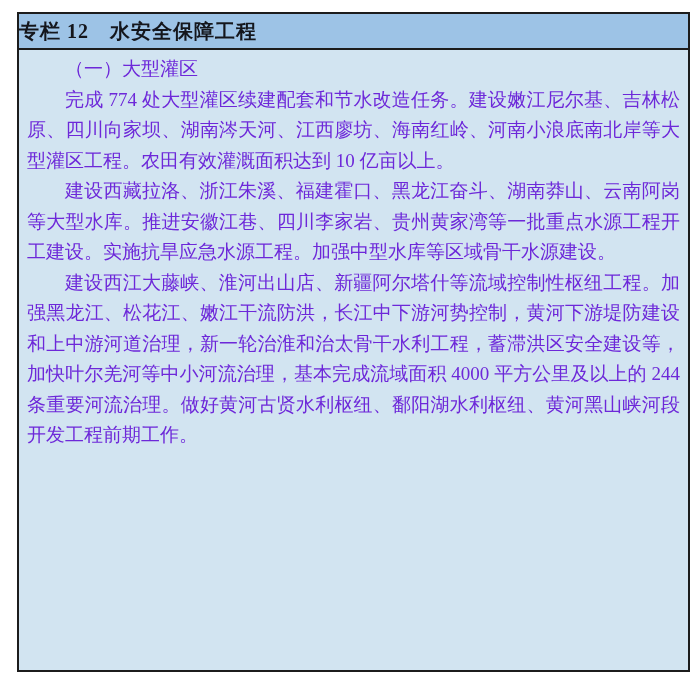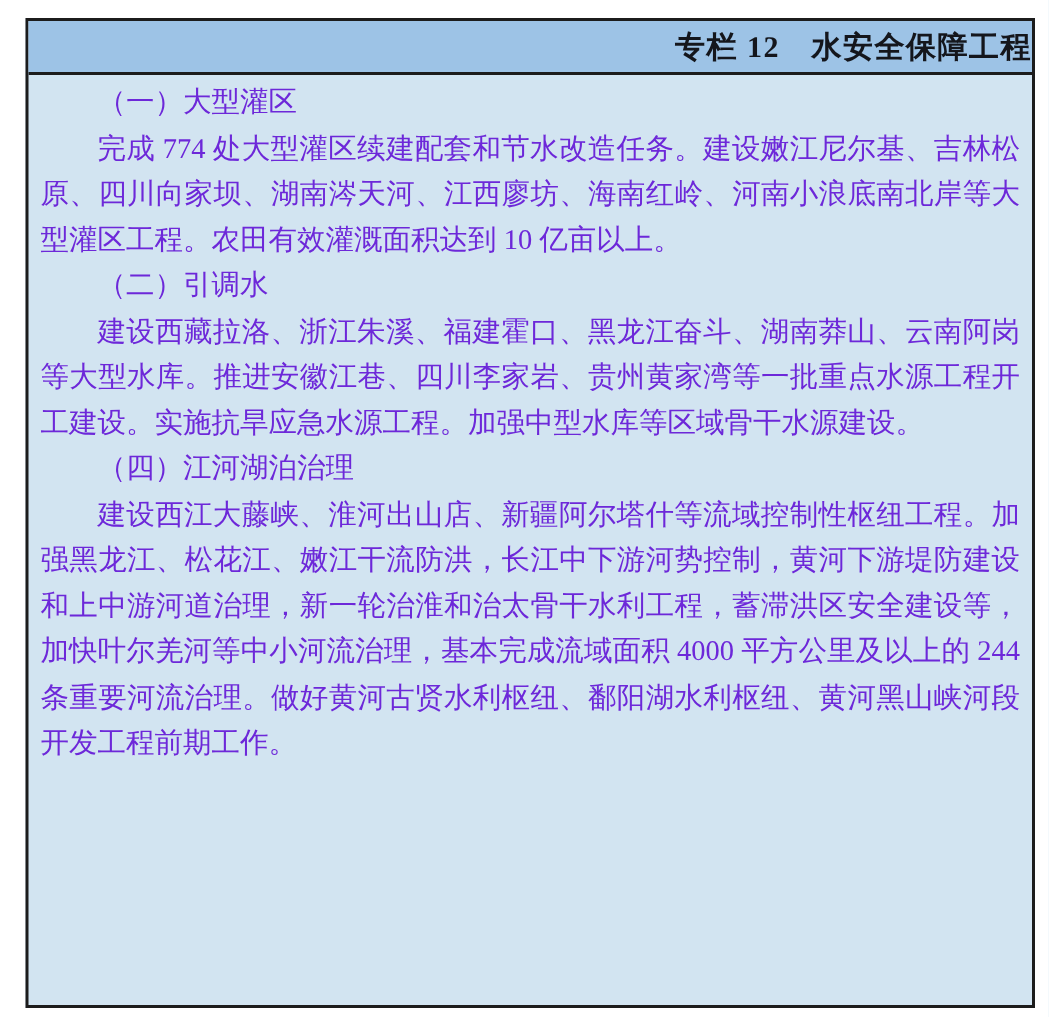--- a/index.html
+++ b/index.html
@@ -15,21 +15,21 @@
     width: 673px; height: 660px;
     border: 2px solid #1c1c1c;
     background: #d2e4f1;
   }
   .panel-header {
     height: 36px;
     background: #9dc3e6;
     border-bottom: 2px solid #1c1c1c;
     display: flex;
     align-items: center;
-    justify-content: flex-end;
+    justify-content: flex-start;
   }
   .panel-title {
     font-size: 20px;
     font-weight: bold;
     color: #14161c;
     letter-spacing: 1px;
     white-space: pre;
   }
   .panel-body {
     height: calc(100% - 36px);
@@ -54,20 +54,18 @@
 <body>
 
 <div class="panel">
   <div class="panel-header">
     <span class="panel-title">专栏 12　水安全保障工程</span>
   </div>
   <div class="panel-body">
     <p class="section-heading">（一）大型灌区</p>
     <p class="section-para">完成 774 处大型灌区续建配套和节水改造任务。建设嫩江尼尔基、吉林松原、四川向家坝、湖南涔天河、江西廖坊、海南红岭、河南小浪底南北岸等大型灌区工程。农田有效灌溉面积达到 10 亿亩以上。</p>
 
-    <p class="section-heading">（二）引调水</p>
 
     <p class="section-para">建设西藏拉洛、浙江朱溪、福建霍口、黑龙江奋斗、湖南莽山、云南阿岗等大型水库。推进安徽江巷、四川李家岩、贵州黄家湾等一批重点水源工程开工建设。实施抗旱应急水源工程。加强中型水库等区域骨干水源建设。</p>
 
-    <p class="section-heading">（四）江河湖泊治理</p>
     <p class="section-para">建设西江大藤峡、淮河出山店、新疆阿尔塔什等流域控制性枢纽工程。加强黑龙江、松花江、嫩江干流防洪，长江中下游河势控制，黄河下游堤防建设和上中游河道治理，新一轮治淮和治太骨干水利工程，蓄滞洪区安全建设等，加快叶尔羌河等中小河流治理，基本完成流域面积 4000 平方公里及以上的 244 条重要河流治理。做好黄河古贤水利枢纽、鄱阳湖水利枢纽、黄河黑山峡河段开发工程前期工作。</p>
   </div>
 </div>
 
 </body></html>

